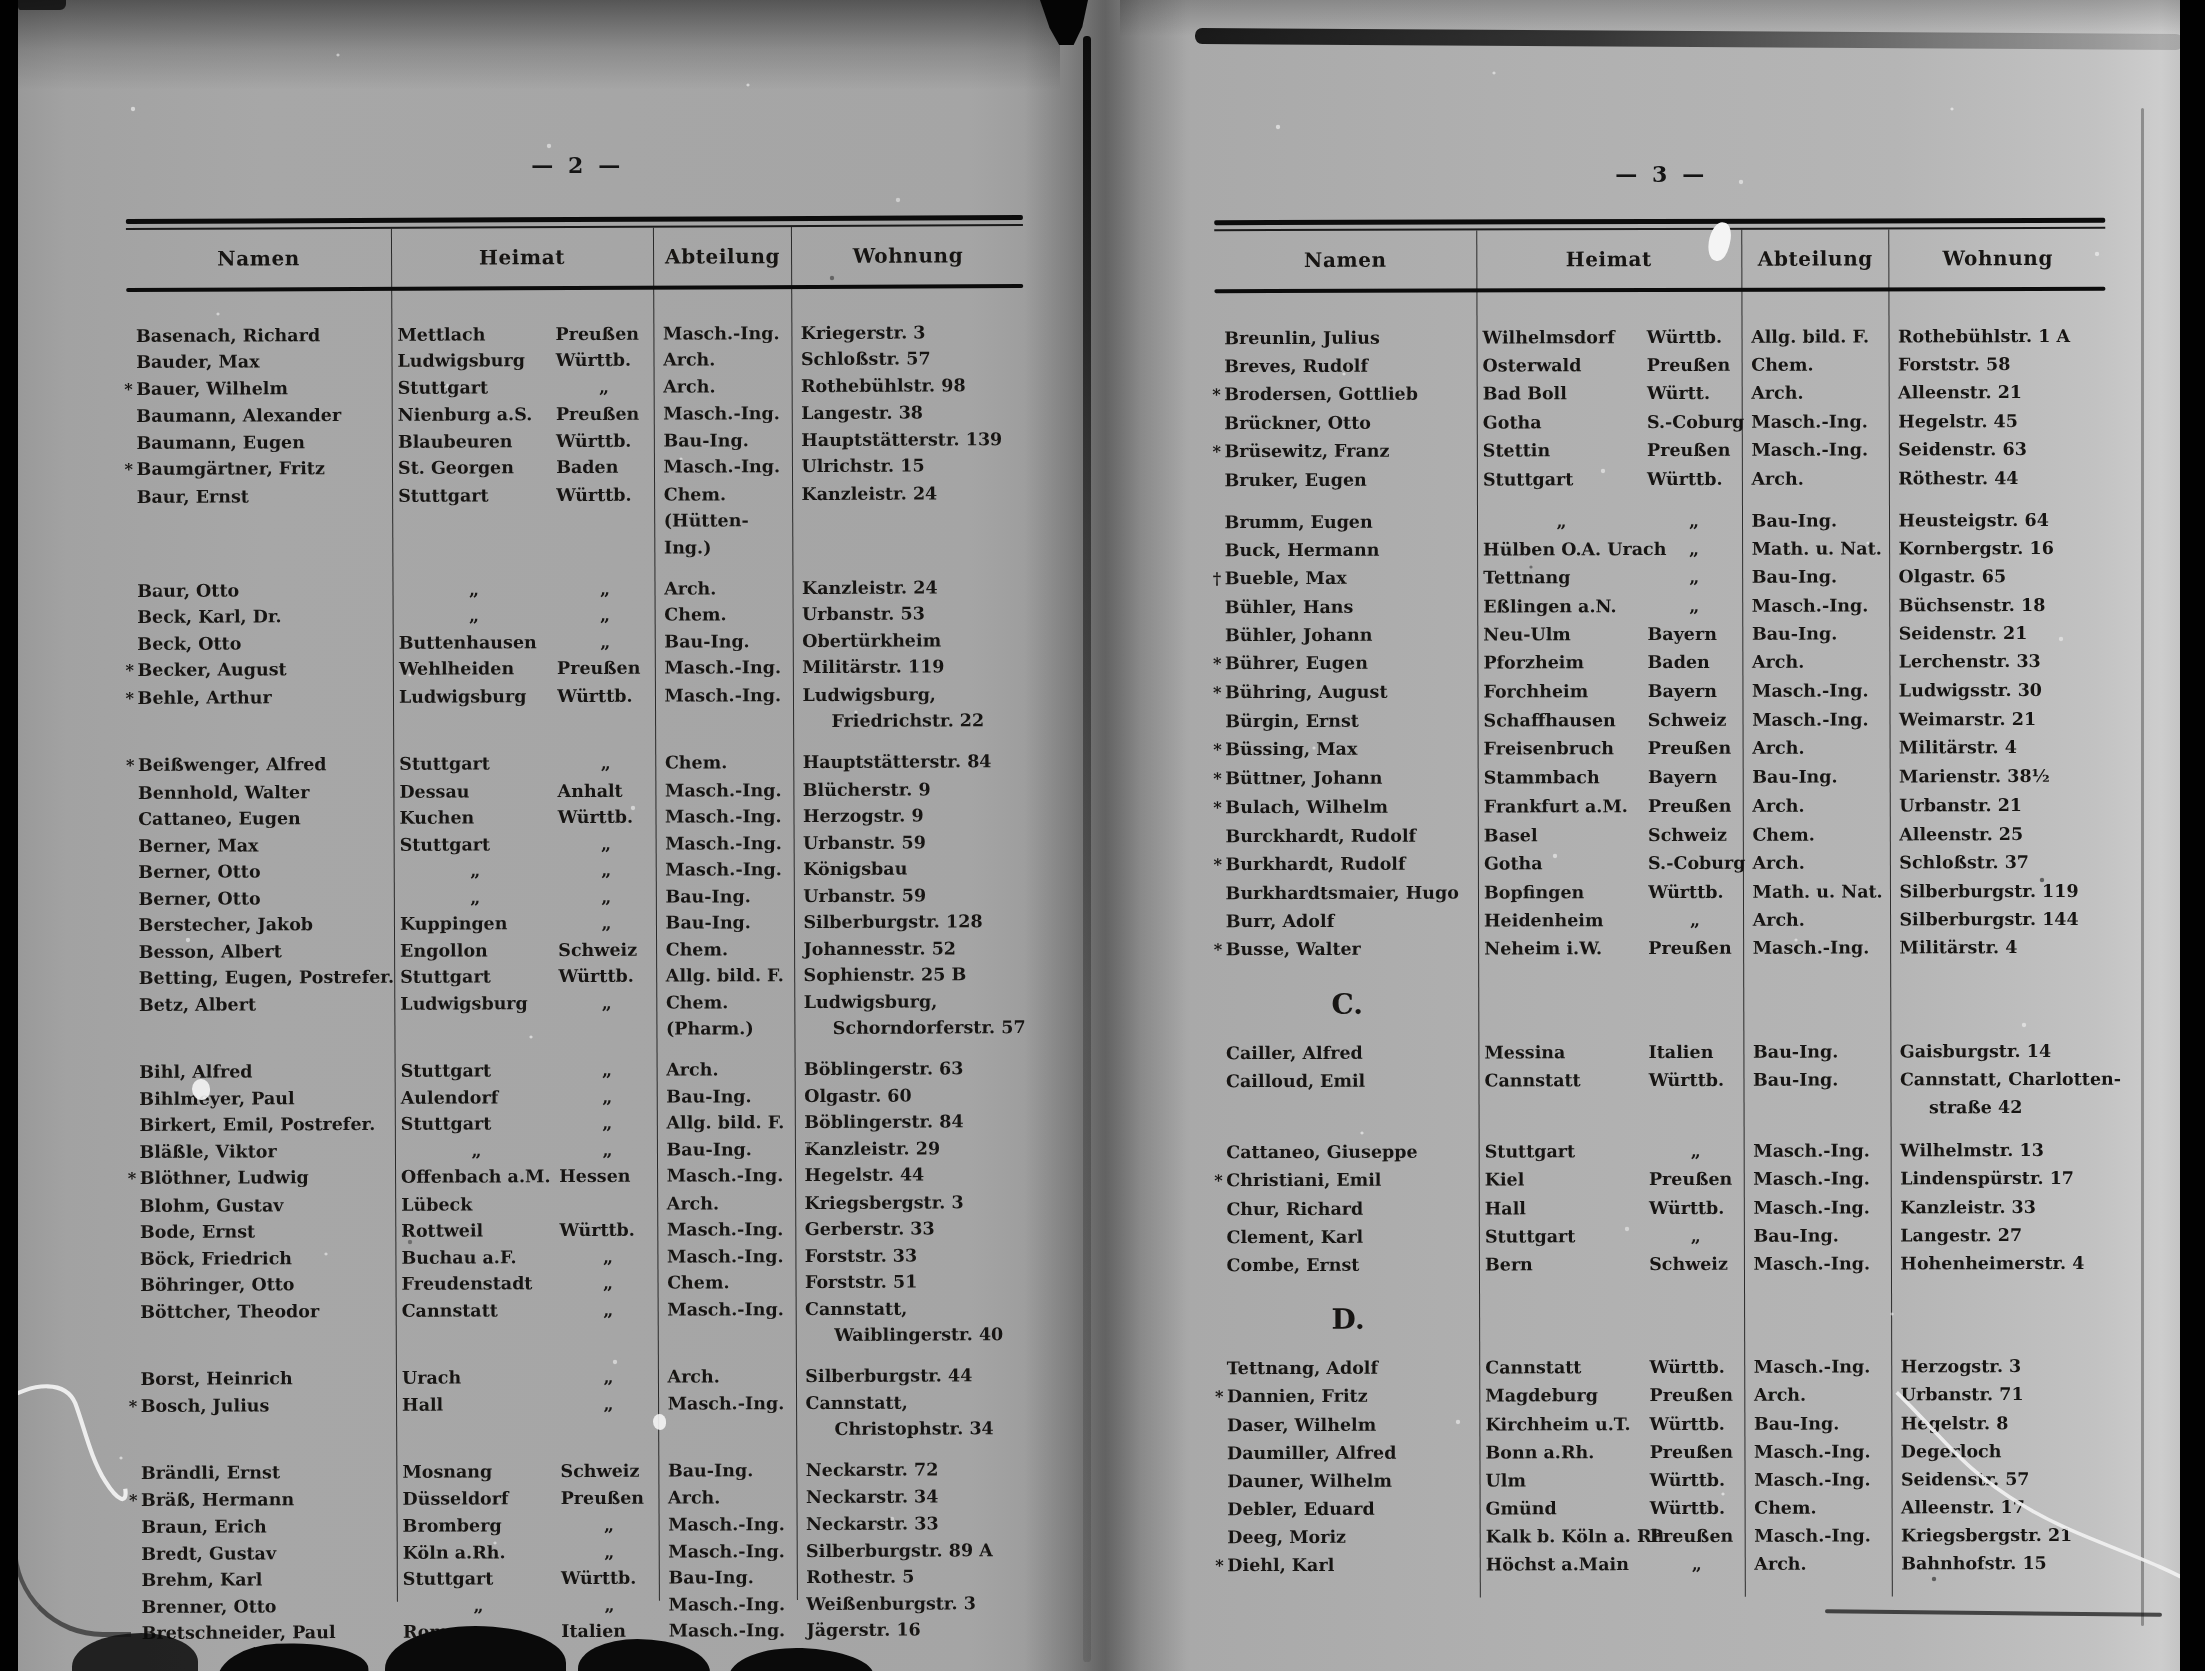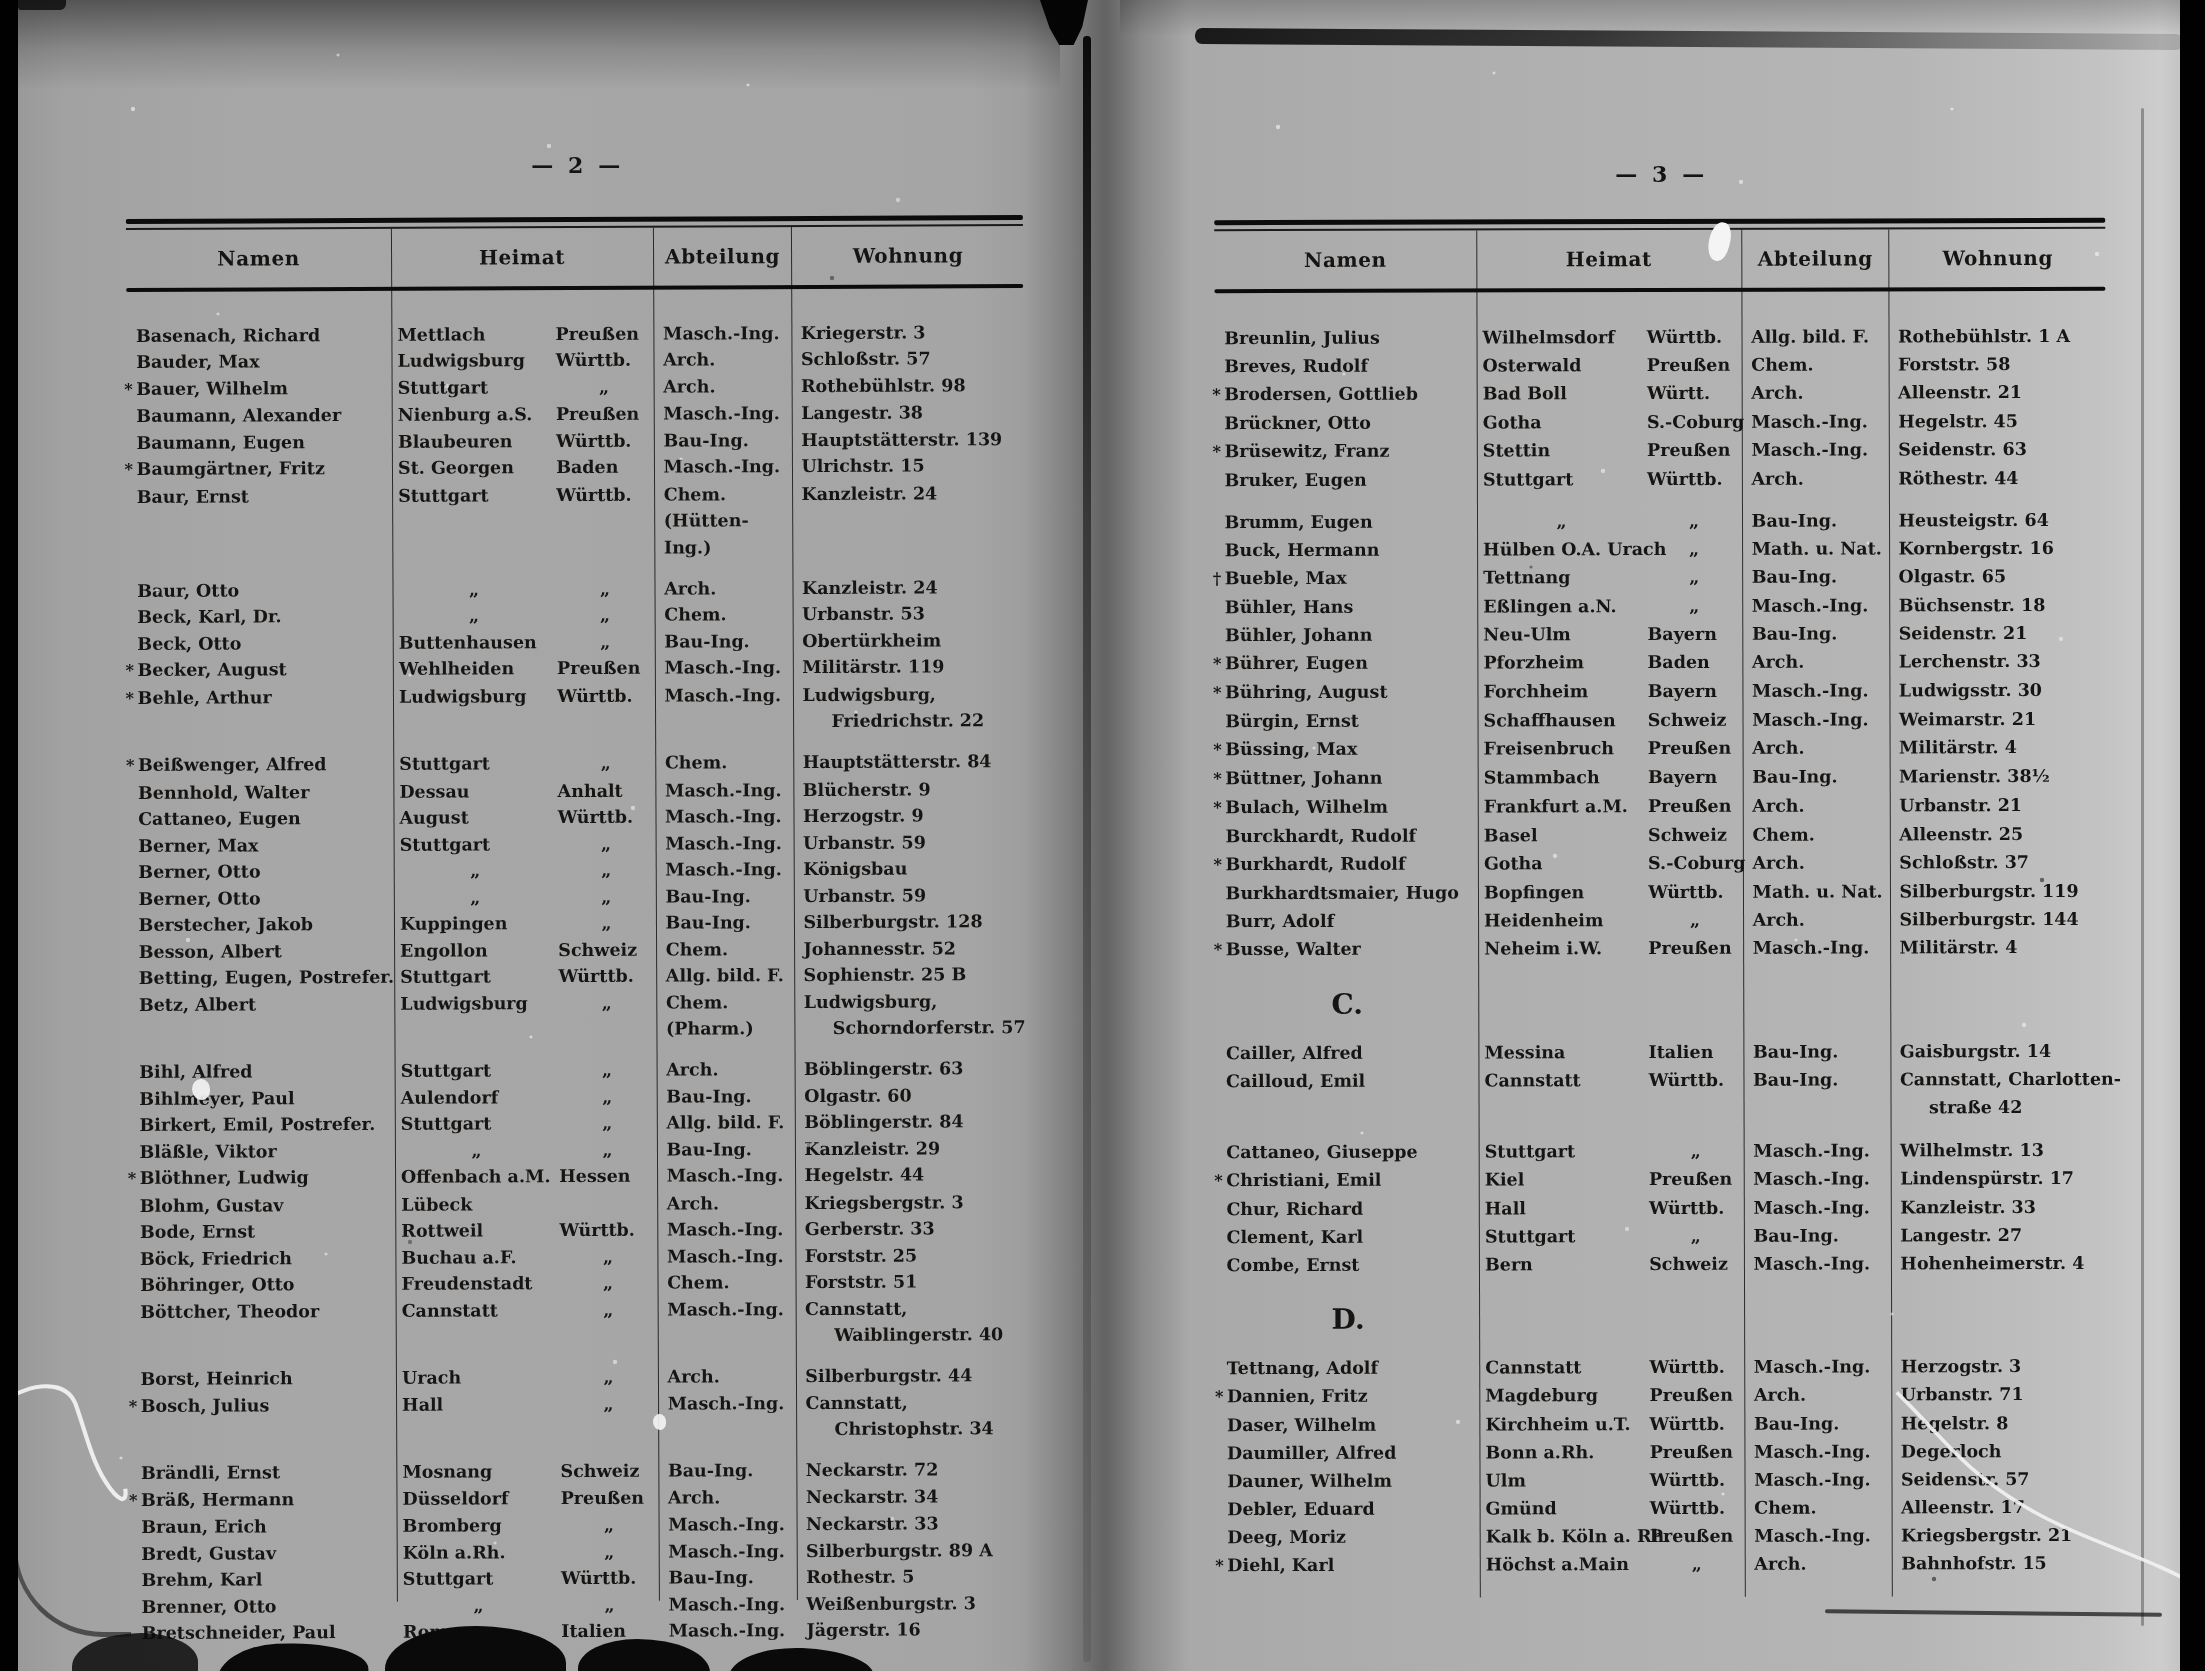--- a/index.html
+++ b/index.html
@@ -228,21 +228,21 @@
             <div class="cell name"><span>Bennhold, Walter</span></div>
             <div class="cell city">Dessau</div>
             <div class="cell state">Anhalt</div>
             <div class="cell dept">Masch.-Ing.</div>
             <div class="cell addr">
               <div>Blücherstr. 9</div>
             </div>
           </div>
           <div class="row">
             <div class="cell name"><span>Cattaneo, Eugen</span></div>
-            <div class="cell city">August</div>
+            <div class="cell city">Kuchen</div>
             <div class="cell state">Württb.</div>
             <div class="cell dept">Masch.-Ing.</div>
             <div class="cell addr">
               <div>Herzogstr. 9</div>
             </div>
           </div>
           <div class="row">
             <div class="cell name"><span>Berner, Max</span></div>
             <div class="cell city">Stuttgart</div>
             <div class="cell state ditto">„</div>
@@ -368,21 +368,21 @@
             <div class="cell addr">
               <div>Gerberstr. 33</div>
             </div>
           </div>
           <div class="row">
             <div class="cell name"><span>Böck, Friedrich</span></div>
             <div class="cell city">Buchau a.F.</div>
             <div class="cell state ditto">„</div>
             <div class="cell dept">Masch.-Ing.</div>
             <div class="cell addr">
-              <div>Forststr. 25</div>
+              <div>Forststr. 33</div>
             </div>
           </div>
           <div class="row">
             <div class="cell name"><span>Böhringer, Otto</span></div>
             <div class="cell city">Freudenstadt</div>
             <div class="cell state ditto">„</div>
             <div class="cell dept">Chem.</div>
             <div class="cell addr">
               <div>Forststr. 51</div>
             </div>

